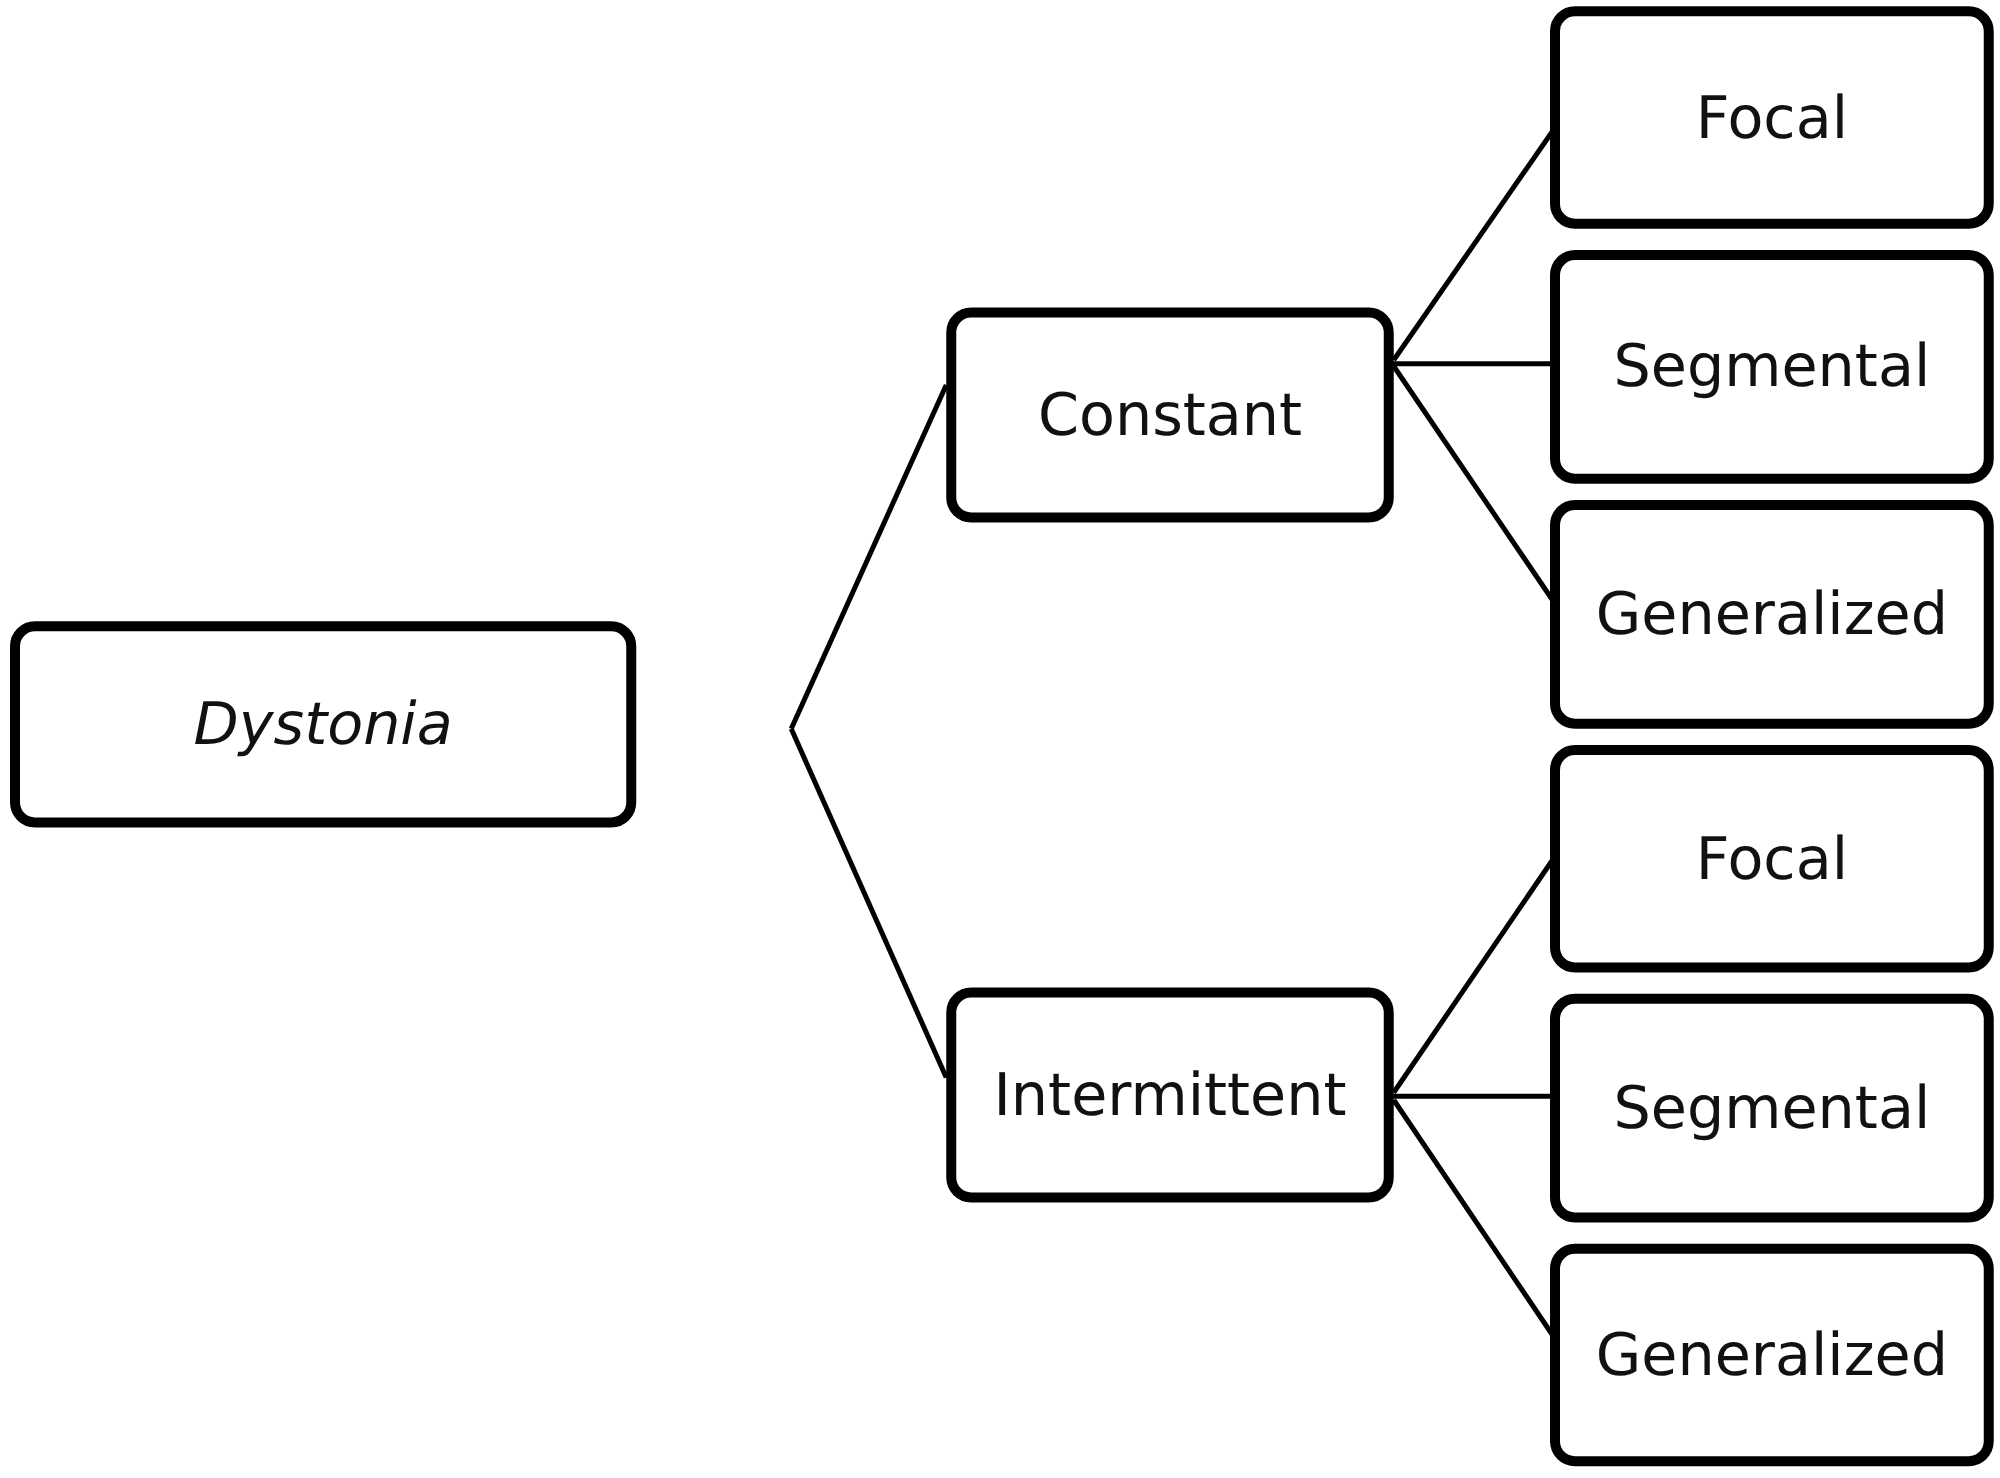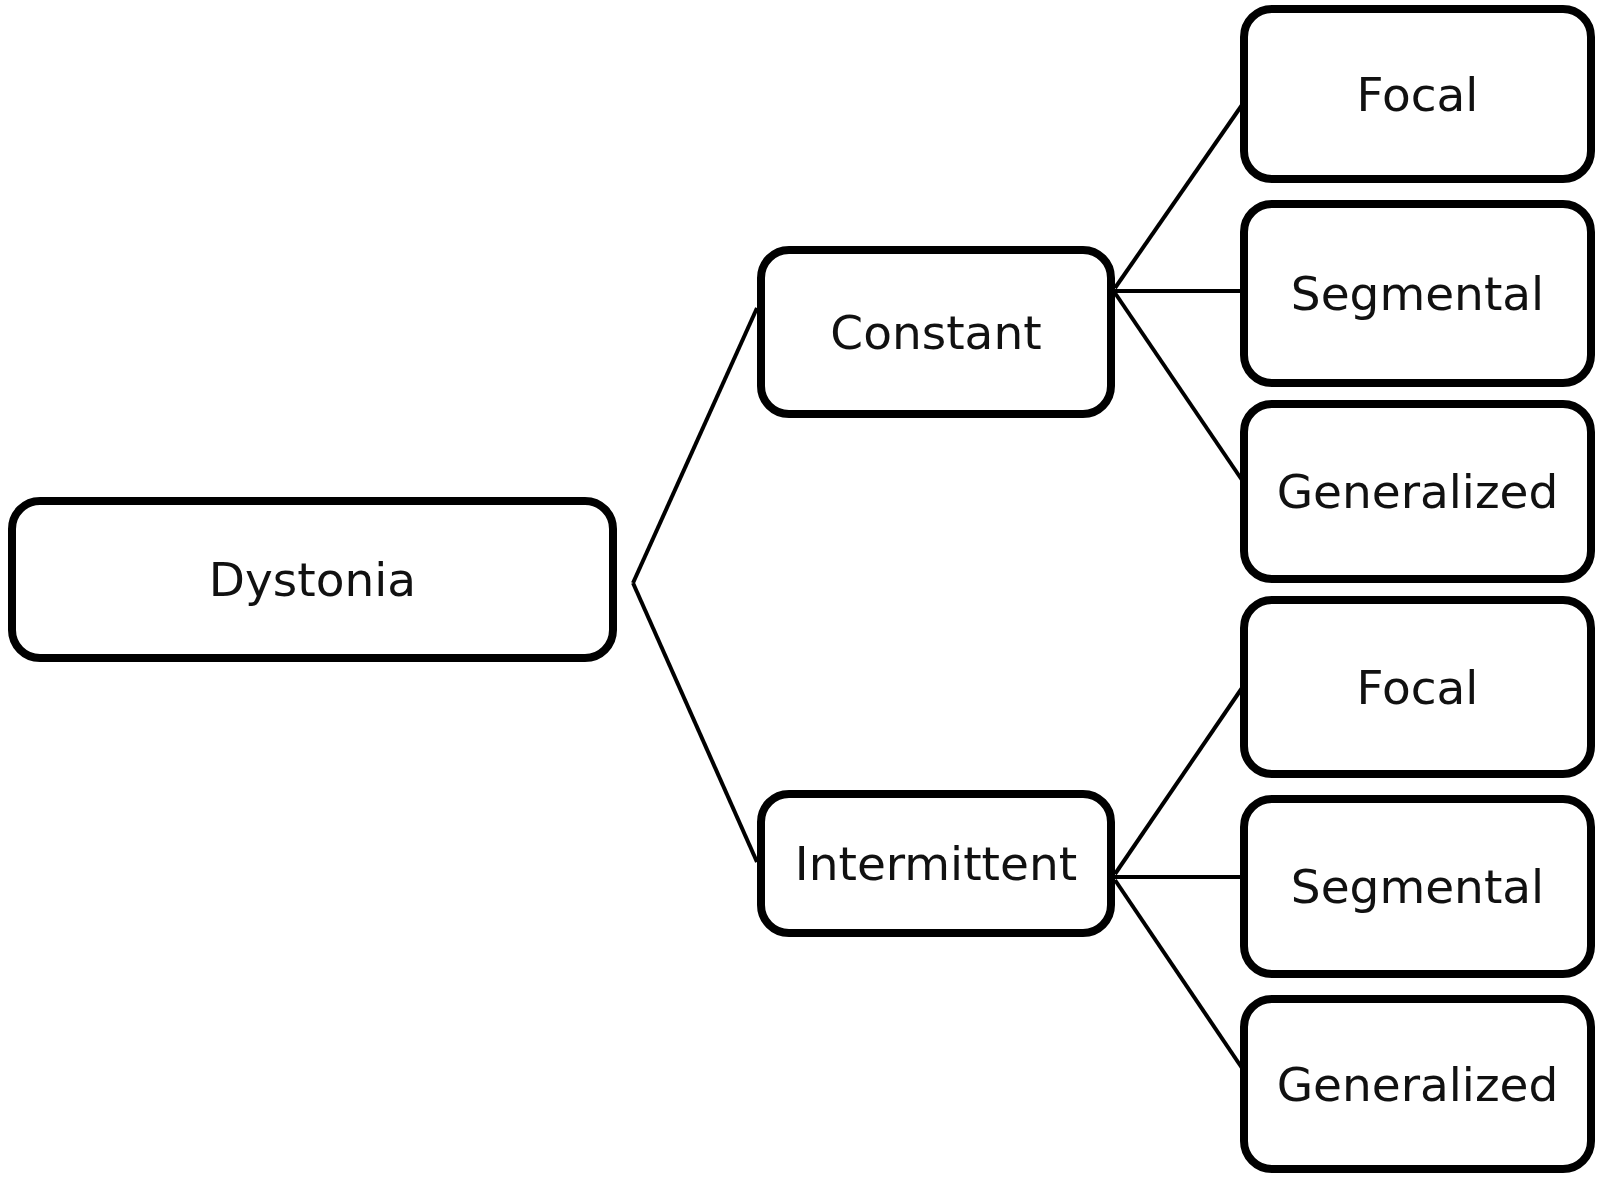--- a/index.html
+++ b/index.html
@@ -21,54 +21,55 @@
     top: 0;
     width: 1600px;
     height: 1182px;
     pointer-events: none;
   }
   .node {
     position: absolute;
     box-sizing: border-box;
     background: #ffffff;
     border: 8px solid #000000;
-    border-radius: 32px;
+    border-radius: 20px;
     display: flex;
     align-items: center;
     justify-content: center;
     z-index: 2;
   }
   .node-label {
     color: #111111;
     font-weight: 400;
     font-size: 47px;
     line-height: 1;
     letter-spacing: 0px;
     white-space: nowrap;
   }
   
   #node-dystonia {
     left: 8px;
     top: 497px;
-    width: 609px;
+    width: 501px;
     height: 165px;
+    font-style: italic;
   }
   
   #node-constant {
     left: 757px;
     top: 202px;
     width: 358px;
     height: 172px;
     margin-top: 44px;
   }
   #node-intermittent {
     left: 757px;
     top: 790px;
     width: 358px;
-    height: 147px;
+    height: 172px;
   }
   
   #node-constant-focal {
     left: 1240px;
     top: 5px;
     width: 355px;
     height: 178px;
   }
   #node-constant-segmental {
     left: 1240px;

